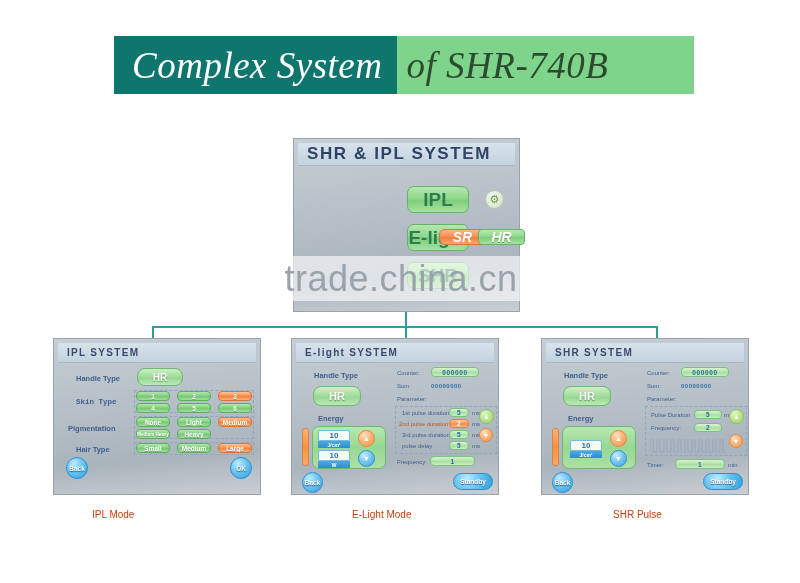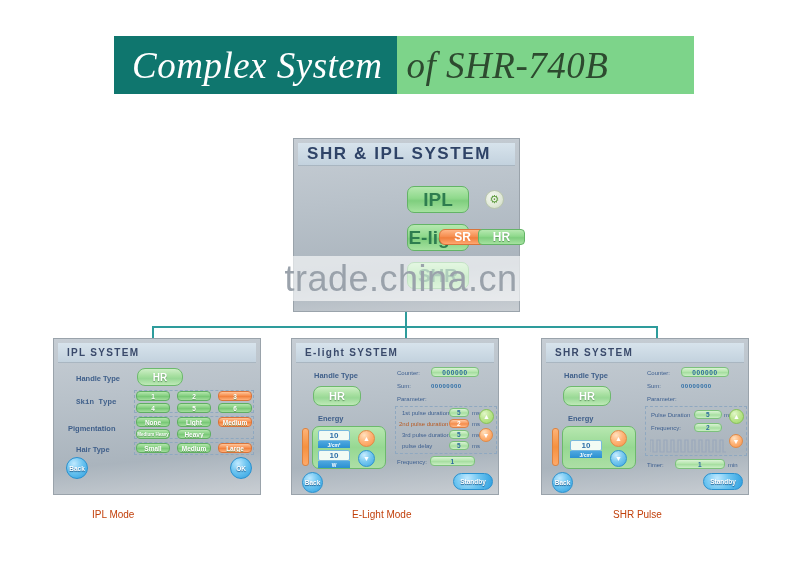--- a/index.html
+++ b/index.html
@@ -59,21 +59,21 @@
     display:flex;align-items:center;justify-content:center;
     color:#2e7d4f;font-weight:bold;box-sizing:border-box;
   }
   .obtn{
     background:linear-gradient(180deg,#ffb787 0%,#f58b4c 50%,#ef7e3c 55%,#ffa771 100%);
     border:1px solid #d9733a;border-radius:6px;
     display:flex;align-items:center;justify-content:center;
     color:#ffffff;font-weight:bold;box-sizing:border-box;
   }
   #main-panel .big-mode{position:absolute;width:62px;height:27px;left:62px;font-size:19px;margin-left:47px;}
-  #main-panel .small-mode{position:absolute;width:47px;height:16px;font-size:12px;}
+  #main-panel .small-mode{position:absolute;width:47px;height:16px;font-size:14px;font-style:italic;}
 
   .gear{
     position:absolute;right:11px;top:28px;width:17px;height:17px;border-radius:50%;
     background:radial-gradient(circle at 38% 35%,#f6f9f2 0%,#dfe8d6 60%,#c8d4bd 100%);
     border:1px solid #b9c6ad;display:flex;align-items:center;justify-content:center;
     color:#5f9c3f;font-size:11px;line-height:1;
   }
 
   
   .bottom-panel{top:338px;width:208px;height:157px;}

